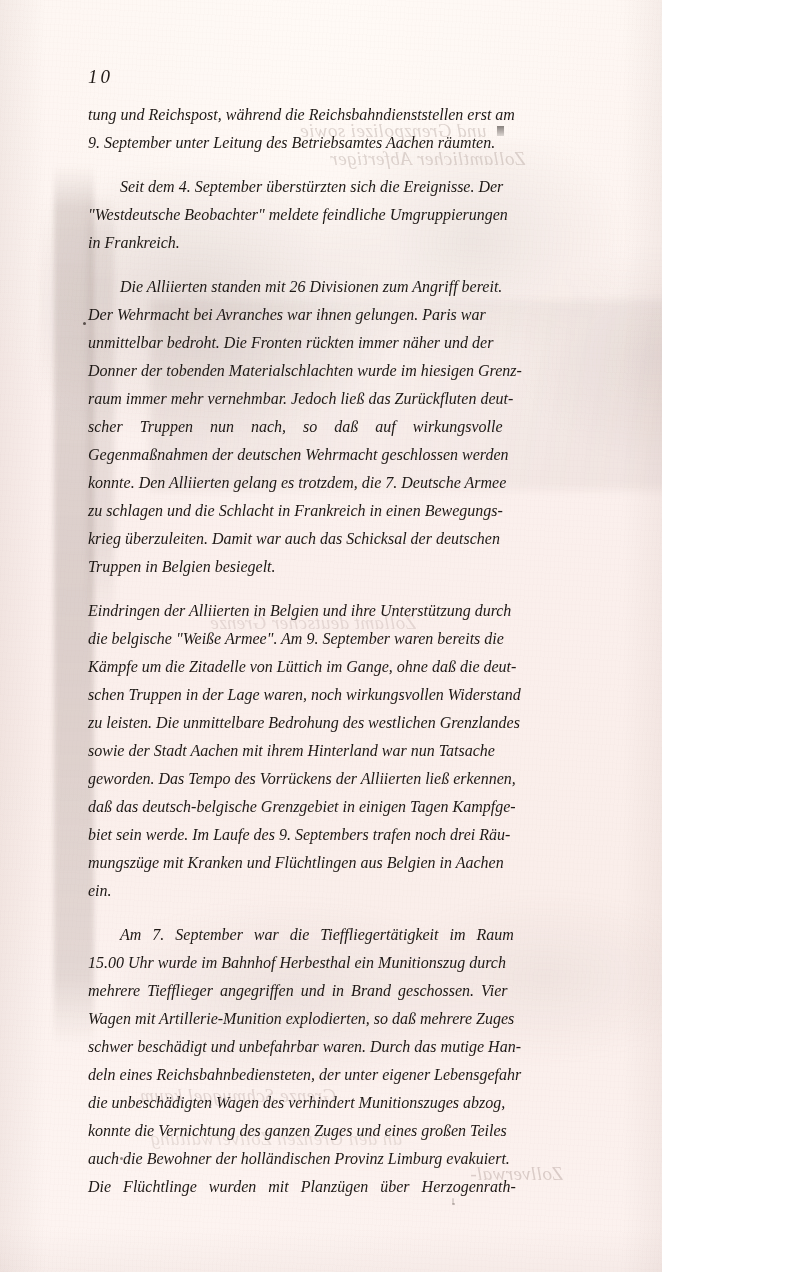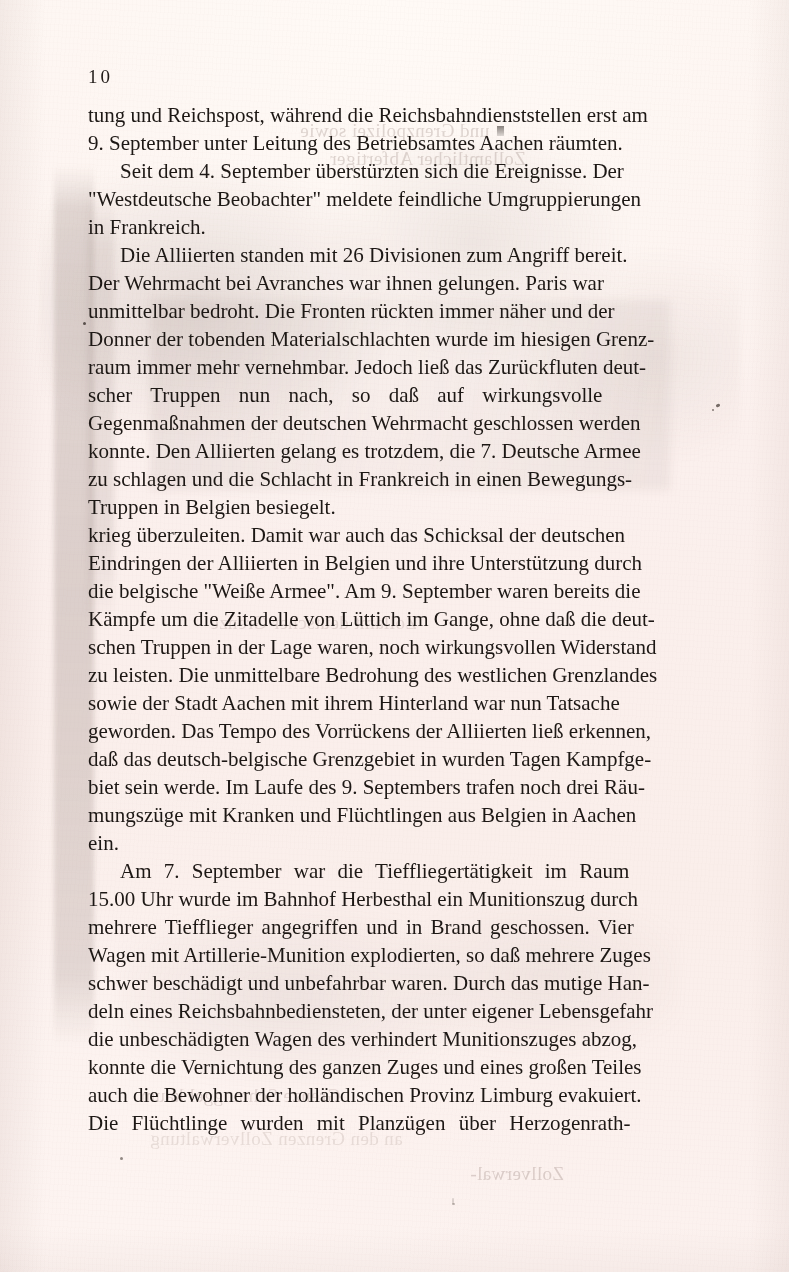--- a/index.html
+++ b/index.html
@@ -3,26 +3,27 @@
 <meta charset="utf-8">
 <style>
   html, body {
     margin: 0;
     padding: 0;
     background: #ffffff;
   }
 
   #page {
     position: relative;
-    width: 789px;
+    width: 662px;
     height: 1272px;
     overflow: hidden;
     background: #fbf1ee;
     font-family: "Liberation Serif", "DejaVu Serif", serif;
     color: #1a1613;
+    font-style: italic;
   }
 
   
   .paper-base {
     position: absolute;
     inset: 0;
     background:
       radial-gradient(ellipse 120% 80% at 50% 0%,   #fffaf6 0%, rgba(255,250,246,0) 55%),
       radial-gradient(ellipse 90%  60% at 15% 95%,  #fdf4f1 0%, rgba(253,244,241,0) 60%),
       linear-gradient(180deg, #fdf5f1 0%, #fbf0ed 35%, #faeeea 70%, #fcf2ef 100%);
@@ -123,28 +124,28 @@
     font-size: 19px;
     letter-spacing: 3px;
     color: #221c19;
   }
 
   .body-text {
     position: absolute;
     left: 88px;
     top: 101px;
     width: 610px;
-    font-size: 21px;
+    font-size: 16px;
     line-height: 28px;
     text-align: justify;
     color: #1d1815;
   }
 
   .para { margin: 0; }
-  .para + .para { margin-top: 0; }
+  .para + .para { margin-top: 16px; }
 
   
   .ln {
     display: flex;
     justify-content: space-between;
     white-space: pre;
   }
   .ln.last { justify-content: flex-start; align-items: flex-end; }
   .ln > span { display: inline-block; }
 
@@ -231,33 +232,33 @@
         <span style="padding-left:32px">Die Alliierten standen mit 26 Divisionen zum Angriff bereit.</span>
       </span>
       <span class="ln"><span>Der Wehrmacht bei Avranches war ihnen gelungen. Paris war</span></span>
       <span class="ln"><span>unmittelbar bedroht. Die Fronten rückten immer näher und der</span></span>
       <span class="ln"><span>Donner der tobenden Materialschlachten wurde im hiesigen Grenz-</span></span>
       <span class="ln"><span>raum immer mehr vernehmbar. Jedoch ließ das Zurückfluten deut-</span></span>
       <span class="ln" style="letter-spacing:0;word-spacing:13px"><span>scher Truppen nun nach, so daß auf wirkungsvolle</span></span>
       <span class="ln"><span>Gegenmaßnahmen der deutschen Wehrmacht geschlossen werden</span></span>
       <span class="ln"><span>konnte. Den Alliierten gelang es trotzdem, die 7. Deutsche Armee</span></span>
       <span class="ln"><span>zu schlagen und die Schlacht in Frankreich in einen Bewegungs-</span></span>
+      <span class="ln"><span>krieg überzuleiten. Damit war auch das Schicksal der deutschen</span></span>
       <span class="ln last"><span>Truppen in Belgien besiegelt.</span></span>
-      <span class="ln"><span>krieg überzuleiten. Damit war auch das Schicksal der deutschen</span></span>
     </p>
 
     <p class="para">
       <span class="ln"><span>Eindringen der Alliierten in Belgien und ihre Unterstützung durch</span></span>
       <span class="ln"><span>die belgische "Weiße Armee". Am 9. September waren bereits die</span></span>
       <span class="ln"><span>Kämpfe um die Zitadelle von Lüttich im Gange, ohne daß die deut-</span></span>
       <span class="ln"><span>schen Truppen in der Lage waren, noch wirkungsvollen Widerstand</span></span>
       <span class="ln"><span>zu leisten. Die unmittelbare Bedrohung des westlichen Grenzlandes</span></span>
       <span class="ln"><span>sowie der Stadt Aachen mit ihrem Hinterland war nun Tatsache</span></span>
       <span class="ln"><span>geworden. Das Tempo des Vorrückens der Alliierten ließ erkennen,</span></span>
-      <span class="ln"><span>daß das deutsch-belgische Grenzgebiet in wurden Tagen Kampfge-</span></span>
+      <span class="ln"><span>daß das deutsch-belgische Grenzgebiet in einigen Tagen Kampfge-</span></span>
       <span class="ln"><span>biet sein werde. Im Laufe des 9. Septembers trafen noch drei Räu-</span></span>
       <span class="ln"><span>mungszüge mit Kranken und Flüchtlingen aus Belgien in Aachen</span></span>
       <span class="ln last"><span>ein.</span></span>
     </p>
 
     <p class="para">
       <span class="ln" style="word-spacing:7px">
         <span style="padding-left:32px">Am 7. September war die Tieffliegertätigkeit im Raum</span>
       </span>
       <span class="ln"><span>15.00 Uhr wurde im Bahnhof Herbesthal ein Munitionszug durch</span></span>

